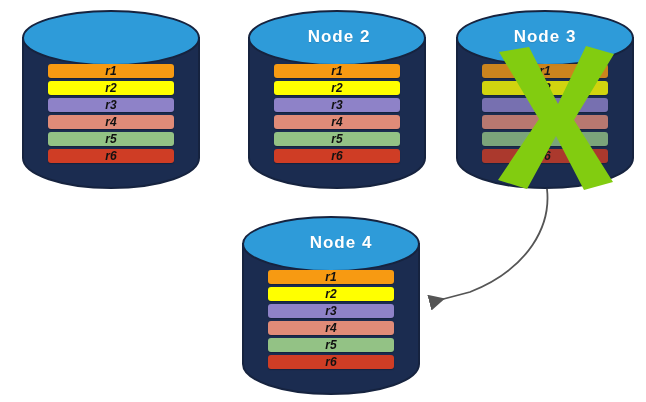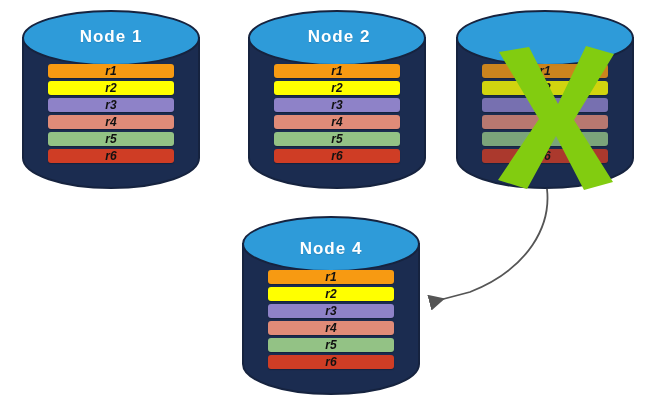--- a/index.html
+++ b/index.html
@@ -80,21 +80,20 @@
 </head>
 <body>
 
 <div id="stage">
 
   <div class="node" id="node-1" style="left:22px; top:7px; width:178px; height:182px;">
     <svg width="178" height="182" viewBox="0 0 178 182">
       <path d="M1,31 L1,151 A88,30 0 0 0 177,151 L177,31 Z" fill="#1b2c50" stroke="#16233f" stroke-width="2"></path>
       <ellipse cx="89" cy="31" rx="88" ry="27" fill="#2e9bd9" stroke="#16233f" stroke-width="2"></ellipse>
     </svg>
-    <div class="node-title" style="top:20px;">Node  1</div>
     <div class="rows" style="left:26px; top:57px; width:126px; gap:3px;">
       <div class="row" style="background:#f79a12; height:14px;">
           <span>r1</span>
         </div>
       <div class="row" style="background:#ffff00; height:14px;">
           <span>r2</span>
         </div>
       <div class="row" style="background:#8e82c8; height:14px;">
           <span>r3</span>
         </div>
@@ -136,20 +135,21 @@
           <span>r6</span>
         </div>
     </div>
   </div>
 
   <div class="node node-dim" id="node-3" style="left:456px; top:7px; width:178px; height:182px;">
     <svg width="178" height="182" viewBox="0 0 178 182">
       <path d="M1,31 L1,151 A88,30 0 0 0 177,151 L177,31 Z" fill="#1b2c50" stroke="#16233f" stroke-width="2"></path>
       <ellipse cx="89" cy="31" rx="88" ry="27" fill="#2e9bd9" stroke="#16233f" stroke-width="2"></ellipse>
     </svg>
+    <div class="node-title" style="top:20px;">Node  3</div>
     <div class="rows" style="left:26px; top:57px; width:126px; gap:3px;">
       <div class="row" style="background:#f79a12; height:14px;">
           <span>r1</span>
         </div>
       <div class="row" style="background:#ffff00; height:14px;">
           <span>r2</span>
         </div>
       <div class="row" style="background:#8e82c8; height:14px;">
           <span>r3</span>
         </div>
@@ -166,21 +166,21 @@
     <svg class="xmark" width="120" height="145" viewBox="0 0 120 145" style="left:40px; top:39px;">
       <path d="M3,6 L33,1 L62,58 L90,0 L118,8 L78,74 L117,136 L88,144 L60,90 L31,143 L2,134 L43,73 Z" fill="#82cc10"></path>
     </svg>
   </div>
 
   <div class="node" id="node-4" style="left:242px; top:213px; width:178px; height:182px;">
     <svg width="178" height="182" viewBox="0 0 178 182">
       <path d="M1,31 L1,151 A88,30 0 0 0 177,151 L177,31 Z" fill="#1b2c50" stroke="#16233f" stroke-width="2"></path>
       <ellipse cx="89" cy="31" rx="88" ry="27" fill="#2e9bd9" stroke="#16233f" stroke-width="2"></ellipse>
     </svg>
-    <div class="node-title" style="top:26px;">Node  4</div>
+    <div class="node-title" style="top:20px;padding-left:10px;">Node  4</div>
     <div class="rows" style="left:26px; top:57px; width:126px; gap:3px;">
       <div class="row" style="background:#f79a12; height:14px;">
           <span>r1</span>
         </div>
       <div class="row" style="background:#ffff00; height:14px;">
           <span>r2</span>
         </div>
       <div class="row" style="background:#8e82c8; height:14px;">
           <span>r3</span>
         </div>

